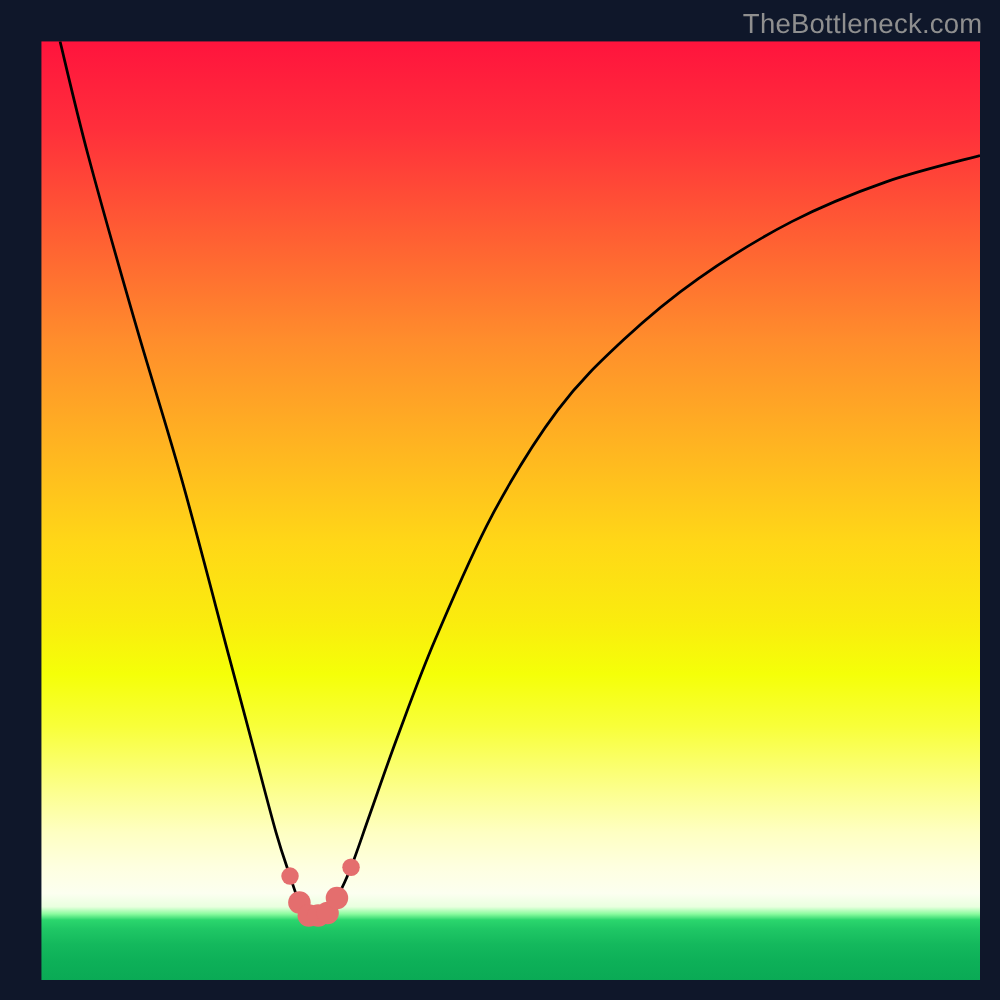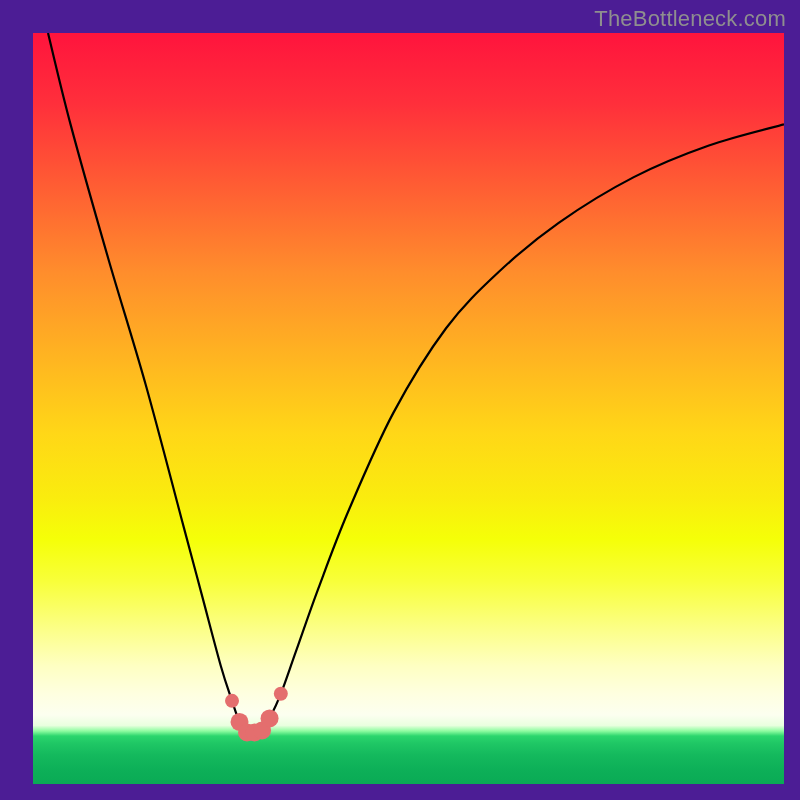--- a/index.html
+++ b/index.html
@@ -10,21 +10,21 @@
     background: #000;
     overflow: hidden;
     font-family: Arial, Helvetica, sans-serif;
   }
   .frame {
     position: absolute;
     top: 0;
     left: 0;
     width: 800px;
     height: 800px;
-    background: #4c1d95;
+    background: #0f172a;
   }
   .plot-area {
     position: absolute;
     top: 33px;
     left: 33px;
     width: 751px;
     height: 751px;
     overflow: hidden;
   }
   .gradient {

